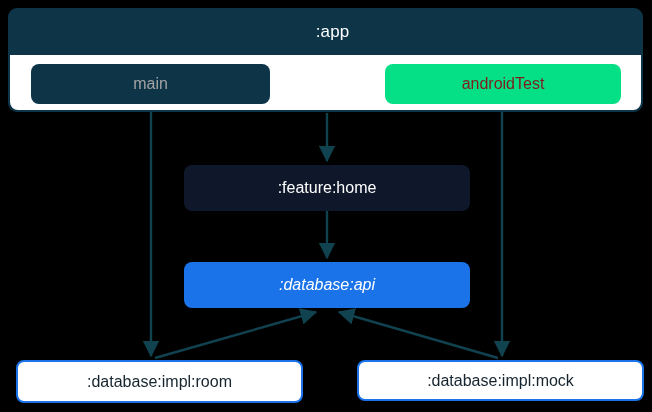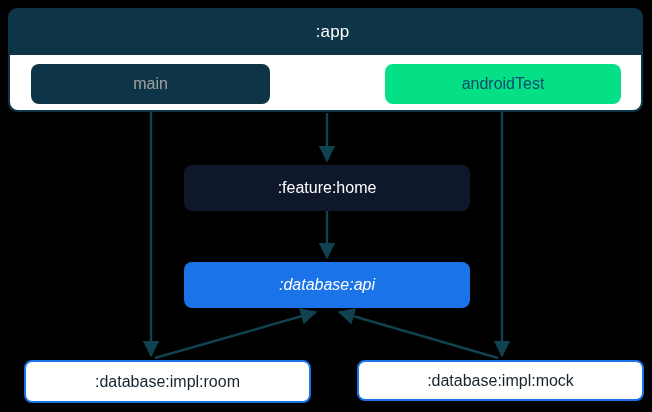--- a/index.html
+++ b/index.html
@@ -82,41 +82,41 @@
     height: 40px;
     background: #0d3447;
     color: #a3a3a3;
   }
   .node-androidtest {
     left: 385px;
     top: 64px;
     width: 236px;
     height: 40px;
     background: #05e087;
-    color: #0c4a6e;
+    color: #7f1d1d;
   }
   .node-feature-home {
     left: 184px;
     top: 165px;
     width: 286px;
     height: 46px;
     background: #0f172a;
     color: #ffffff;
   }
   .node-database-api {
     left: 184px;
     top: 262px;
     width: 286px;
     height: 46px;
     background: #1a73e8;
     color: #ffffff;
     font-style: italic;
   }
   .node-impl-room {
-    left: 24px;
+    left: 16px;
     top: 360px;
     width: 287px;
     height: 43px;
     background: #ffffff;
     border: 2px solid #1a73e8;
     color: #16242e;
   }
   .node-impl-mock {
     left: 357px;
     top: 360px;

